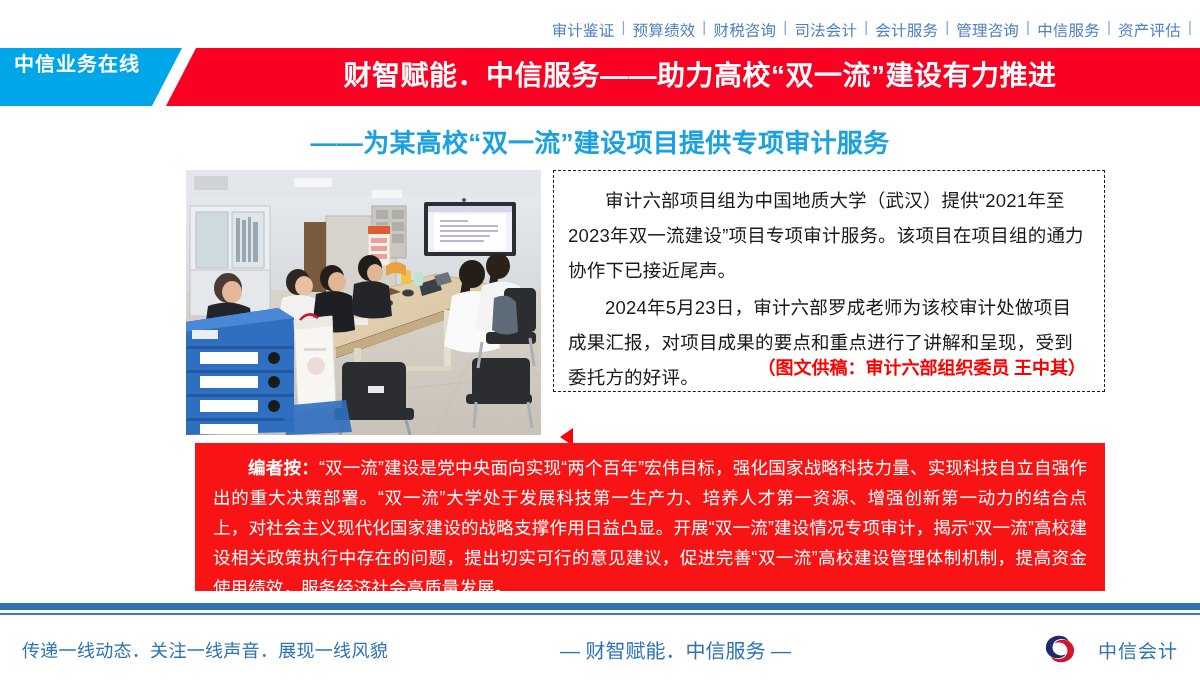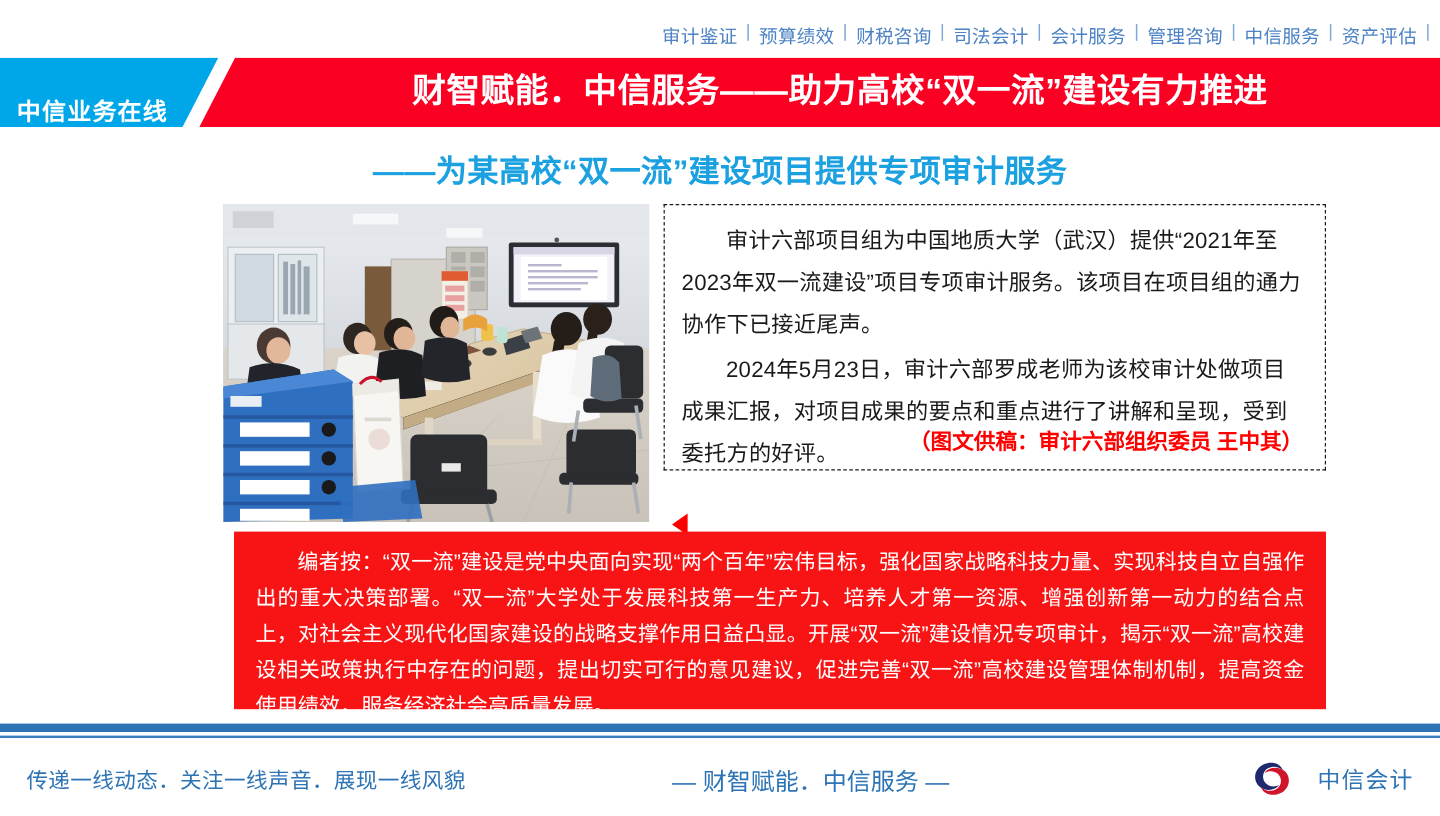--- a/index.html
+++ b/index.html
@@ -65,21 +65,21 @@
   }
   .banner-blue {
     position: absolute;
     top: 0;
     left: 0;
     width: 260px;
     height: 58px;
     background: #00a7e8;
     clip-path: polygon(0 0, 182px 0, 152px 58px, 0 58px);
     display: flex;
-    align-items: flex-end;
+    align-items: flex-start;
   }
   .banner-blue-label {
     color: #ffffff;
     font-size: 20px;
     font-weight: bold;
     letter-spacing: 1px;
     padding-left: 14px;
     white-space: nowrap;
   }
   .banner-title {
@@ -192,21 +192,21 @@
   }
   .editor-note-text {
     color: #ffffff;
     font-size: 17.5px;
     line-height: 30px;
     text-indent: 2em;
     margin: 0;
     letter-spacing: 0.1px;
     text-align: justify;
   }
-  .editor-note-label { font-weight: normal; }
+  .editor-note-label { font-weight: bold; }
 
   
   .footer-bar {
     position: absolute;
     top: 603px;
     left: 0;
     width: 1200px;
     height: 7px;
     background: #2e74b5;
   }

